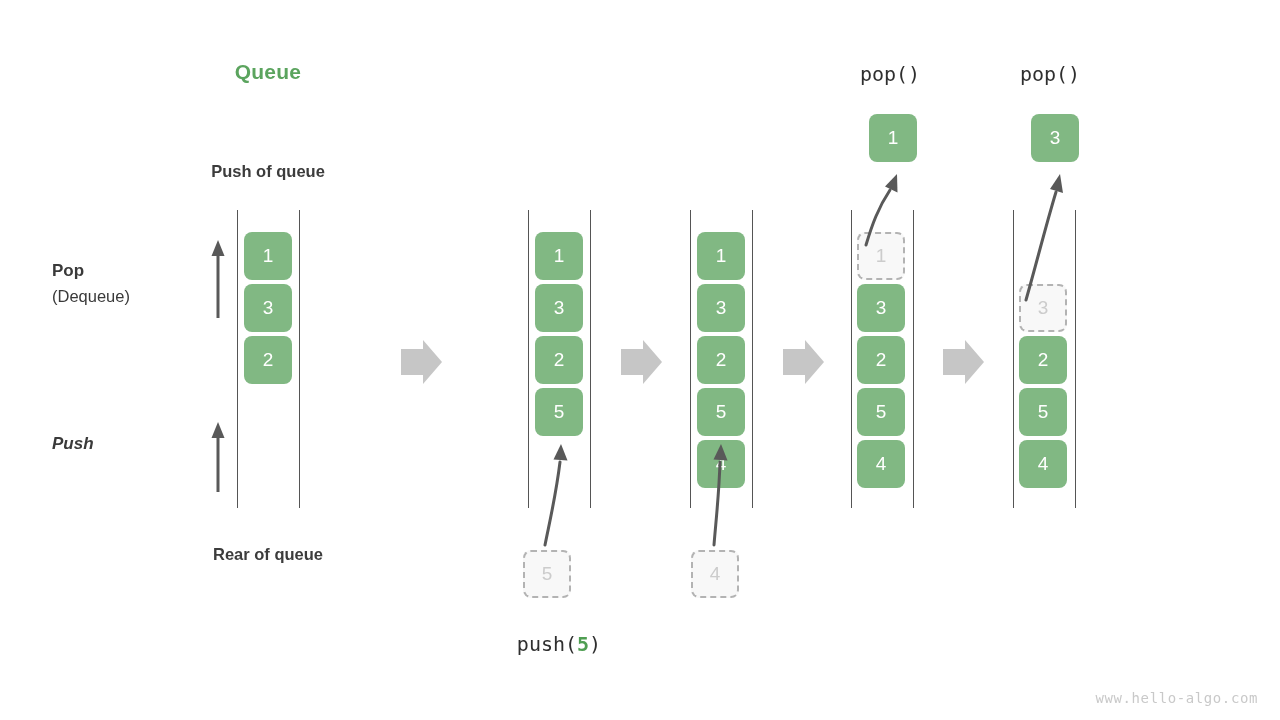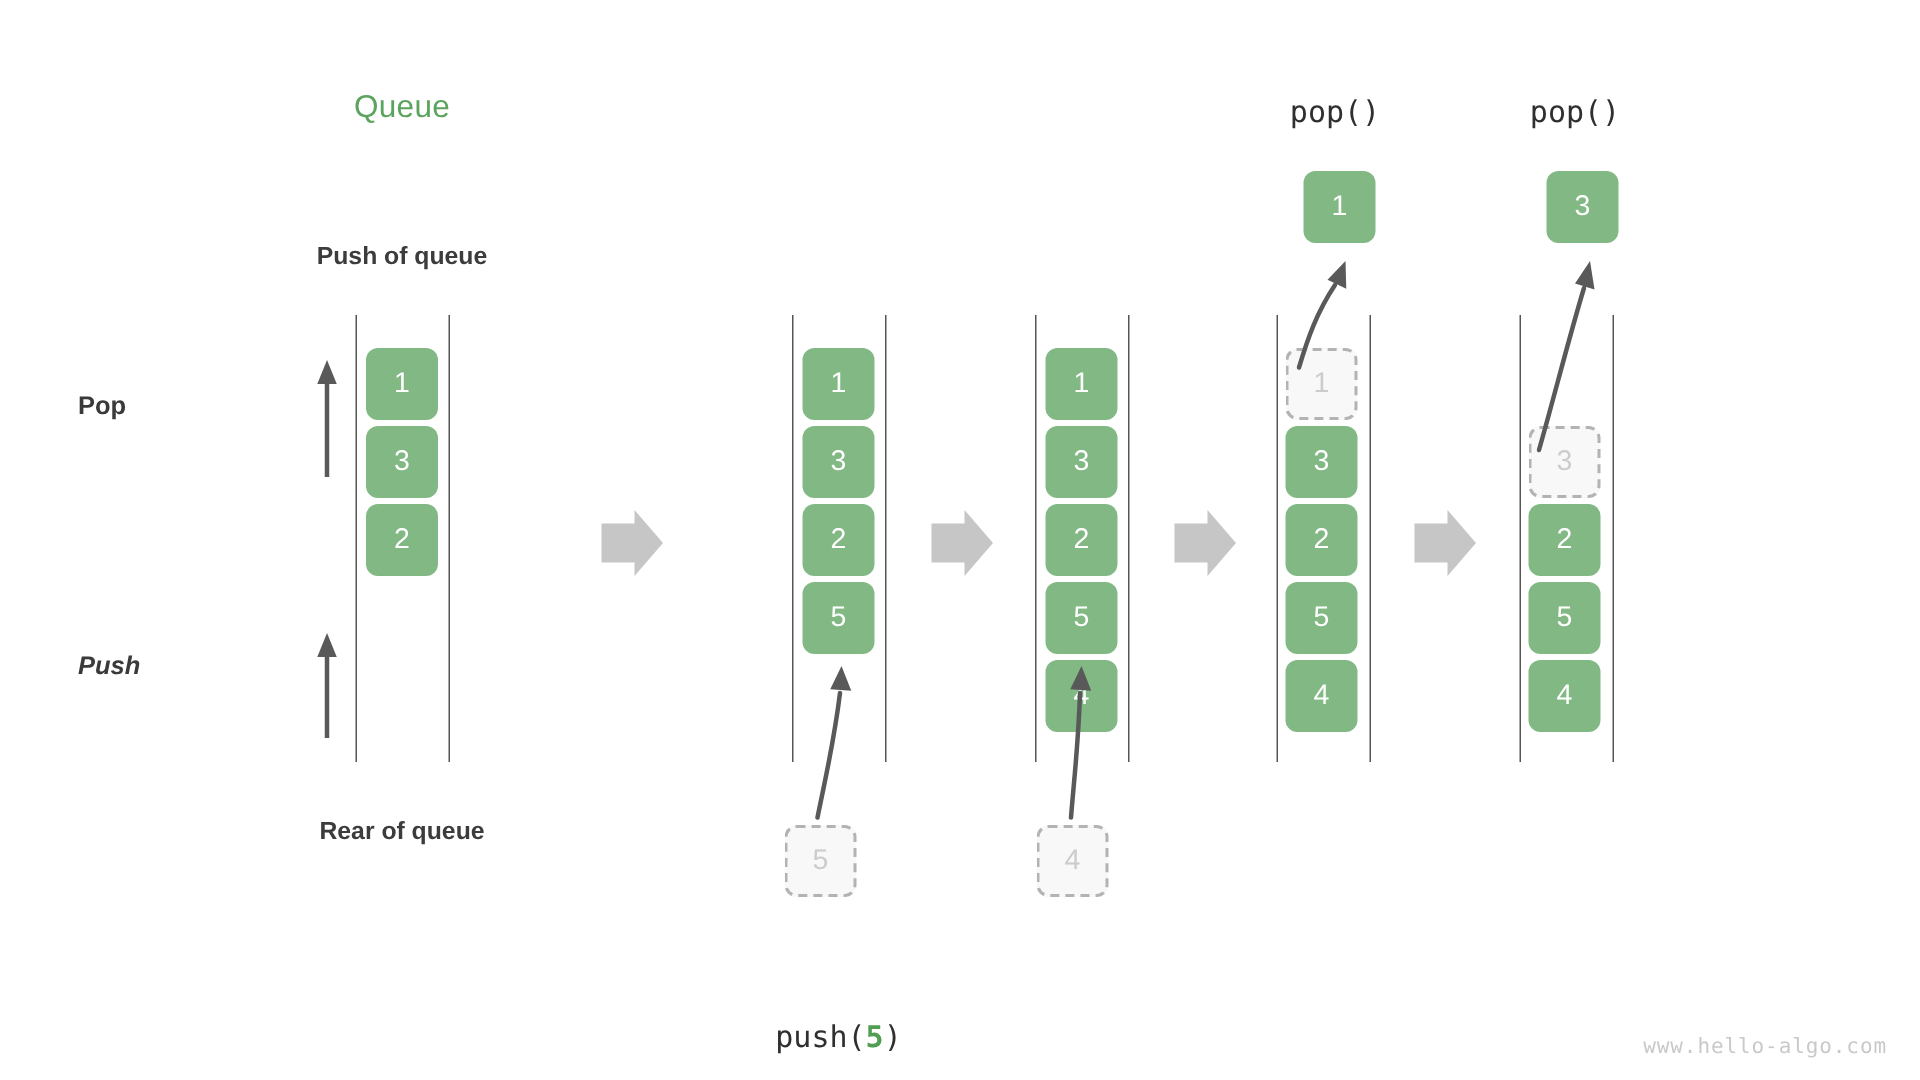--- a/index.html
+++ b/index.html
@@ -17,21 +17,21 @@
   }
   .stage {
     position: absolute;
     inset: 0;
   }
 
   
   .title {
     position: absolute;
     color: #5ba45e;
-    font-weight: normal;
+    font-weight: bold;
     font-size: 21px;
     letter-spacing: .2px;
     white-space: nowrap;
     text-align: center;
   }
   .hdr-label {
     position: absolute;
     color: #3c3c3c;
     font-weight: bold;
     font-size: 16.5px;
@@ -125,27 +125,28 @@
 <div class="stage">
 
   <div class="title" style="left:168px; top:60px; width:200px;">Queue</div>
 
   <div class="hdr-label" style="left:168px; top:162px; width:200px;">Push of queue</div>
 
   <div class="hdr-label" style="left:168px; top:545px; width:200px;">Rear of queue</div>
 
   <div class="side-label" style="left:52px; top:258px;">
     <span class="strong">Pop</span>
+    <span class="weak">(Dequeue)</span>
   </div>
 
   <div class="side-label" style="left:52px; top:431px;font-style:italic;">
     <span class="strong">Push</span>
   </div>
 
-  <div class="op-label" style="left:459px; top:632px; width:200px;margin-top:47px;">
+  <div class="op-label" style="left:459px; top:632px; width:200px;">
     <span>push(</span><span class="arg">5</span><span>)</span>
   </div>
 
 
   <div class="op-label" style="left:800px; top:62px; width:180px;">pop()</div>
 
   <div class="op-label" style="left:960px; top:62px; width:180px;">pop()</div>
 
   <div class="queue-col" style="left:0; top:0;">
     <div class="rail" style="left:237px; top:210px; height:298px;"></div>

